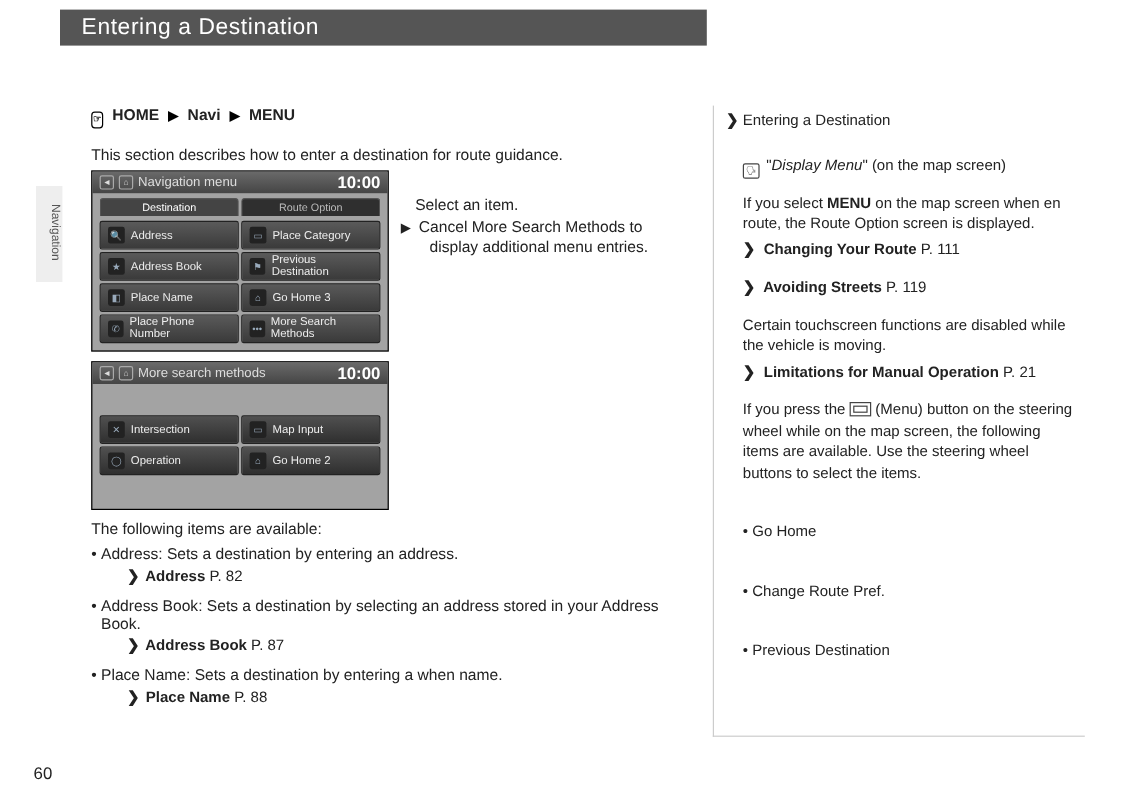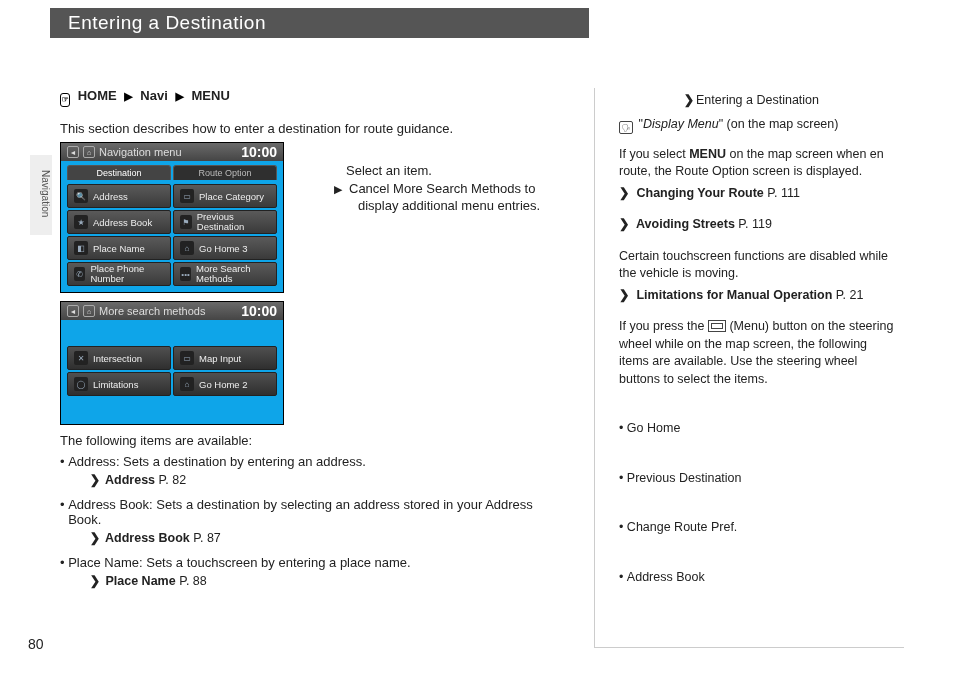--- a/index.html
+++ b/index.html
@@ -33,38 +33,38 @@
     color: #555;
   }
   .side-tab-bg {
     position: absolute;
     left: 30px; top: 155px;
     width: 22px; height: 80px;
     background: #eee;
   }
   .content {
     position: absolute;
-    left: 60px; top: 88px;
+    left: 76px; top: 88px;
     width: 510px;
   }
   .breadcrumb {
     font-weight: bold;
     font-size: 13px;
     margin-bottom: 14px;
   }
   .bc-icon {
     display:inline-block; width:10px; height:14px;
     border:1px solid #000; border-radius:3px;
     vertical-align:-2px; margin-right:4px;
     font-size:8px; text-align:center; line-height:12px;
   }
   .bc-arrow { display:inline-block; margin:0 4px; color:#000; font-size:11px; }
   .intro { margin-bottom: 6px; }
   .screen {
-    background:#0ea5e9; width:224px; border:1px solid #000;
+    background:#a3a3a3; width:248px; border:1px solid #000;
     margin-bottom:8px; color:#ddd;
   }
   .screen-header {
     display:flex; align-items:center; height:18px; padding:0 6px;
     background:linear-gradient(#6a6a6a,#454545);
     font-size:11px;
   }
   .scr-hdr-left { display:flex; align-items:center; gap:4px; flex:1; }
   .scr-hdr-icon { width:12px;height:12px;border:1px solid #aaa;border-radius:2px;display:flex;align-items:center;justify-content:center;font-size:7px;}
   .scr-time { font-weight:bold; color:#fff; font-size:14px; }
@@ -100,21 +100,21 @@
   .xref { font-weight:bold; font-size:12.5px; margin:3px 0 10px 28px; }
   .xref .xicn { display:inline-block; width:14px; text-align:center; }
   .pg-ref { font-weight:normal; }
 
   .sidebar {
     position:absolute; left:594px; top:88px; width:310px;
     border-left:1px solid #ccc; border-bottom:1px solid #ccc;
     padding:4px 8px 60px 10px;
     font-size:12.5px; line-height:1.4;
   }
-  .sb-title { font-size:12.5px; margin-bottom:6px;text-align:center; }
+  .sb-title { font-size:12.5px; margin-bottom:20px; }
   .sb-title .sbicn { display:inline-block; width:14px; font-weight:bold; }
   .sb-voice {
     margin-left:14px; margin-bottom:12px;
   }
   .sb-voice .vicn {
     display:inline-block; width:14px;height:13px;border:1px solid #444;
     border-radius:2px; font-size:7px; text-align:center; line-height:11px;
     vertical-align:-2px; margin-right:2px;
   }
   .sb-p { margin:0 0 4px 14px; }
@@ -217,21 +217,21 @@
       <div class="gbtn">
           <span class="gicn">✕</span>
           <span>Intersection</span>
         </div>
       <div class="gbtn">
           <span class="gicn">▭</span>
           <span>Map Input</span>
         </div>
       <div class="gbtn">
           <span class="gicn">◯</span>
-          <span>Limitations</span>
+          <span>Operation</span>
         </div>
       <div class="gbtn">
           <span class="gicn">⌂</span>
           <span>Go Home 2</span>
         </div>
     </div>
     <div class="screen2-pad"></div>
   </div>
 
   <div class="avail">
@@ -241,21 +241,21 @@
       <span class="bullet">•&nbsp;</span><span class="li-body"><span style="font-weight:500">Address</span><span>: Sets a destination by entering an address.</span></span>
     </div>
     <div class="xref"><span class="xicn">❯</span> <span>Address</span> <span class="pg-ref">P. 82</span></div>
 
     <div class="avail">
       <span class="bullet">•&nbsp;</span><span class="li-body"><span style="font-weight:500">Address Book</span><span>: Sets a destination by selecting an address stored in your Address Book.</span></span>
     </div>
     <div class="xref"><span class="xicn">❯</span> <span>Address Book</span> <span class="pg-ref">P. 87</span></div>
 
     <div class="avail">
-      <span class="bullet">•&nbsp;</span><span class="li-body"><span style="font-weight:500">Place Name</span><span>: Sets a touchscreen by entering a place name.</span></span>
+      <span class="bullet">•&nbsp;</span><span class="li-body"><span style="font-weight:500">Place Name</span><span>: Sets a destination by entering a when name.</span></span>
     </div>
     <div class="xref"><span class="xicn">❯</span> <span>Place Name</span> <span class="pg-ref">P. 88</span></div>
   </div>
 </div>
 
 <div class="right-text">
   <div>Select an item.</div>
   <div style="padding-left:12px; text-indent:-12px;">
     <span class="rtx-arrow">▶</span><span>Cancel </span><span style="font-weight:500">More Search Methods</span><span> to display additional menu entries.</span>
   </div>
@@ -274,19 +274,18 @@
   <div class="sb-xref"><span class="xicn">❯</span> <span>Avoiding Streets</span> <span style="font-weight:normal">P. 119</span></div>
 
   <div class="sb-p">Certain touchscreen functions are disabled while the vehicle is moving.</div>
   <div class="sb-xref"><span class="xicn">❯</span> <span>Limitations for Manual Operation</span> <span style="font-weight:normal">P. 21</span></div>
 
   <div class="sb-p">
     <span>If you press the </span><span class="menu-btn-icon"></span><span> (Menu) button on the steering wheel while on the map screen, the following items are available. Use the steering wheel buttons to select the items.</span>
   </div>
   <div class="sb-list">
     <div>• <span style="font-weight:500">Go Home</span></div>
+    <div>• <span style="font-weight:500">Change Route Pref.</span></div>
     <div>• <span style="font-weight:500">Previous Destination</span></div>
-    <div>• <span style="font-weight:500">Change Route Pref.</span></div>
-    <div>• <span style="font-weight:500">Address Book</span></div>
-  </div>
-</div>
-
-<div class="page-num">80</div>
+  </div>
+</div>
+
+<div class="page-num">60</div>
 
 </body></html>

